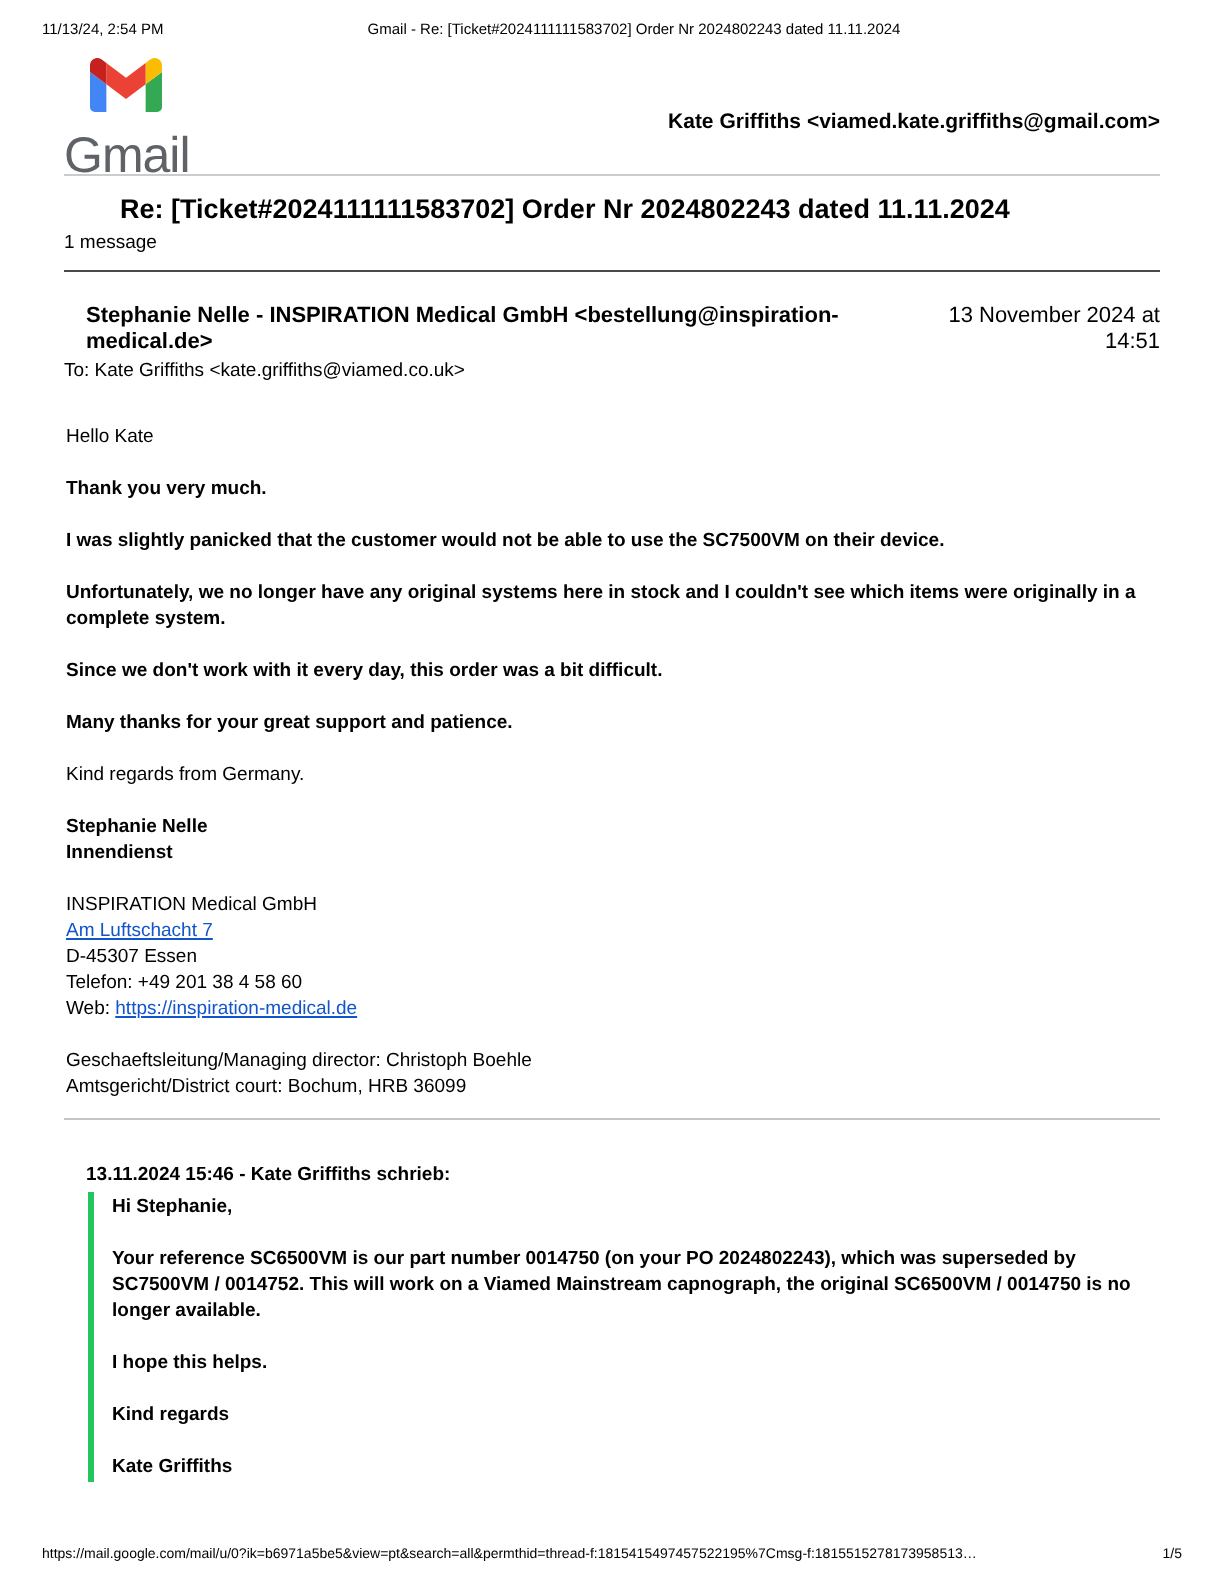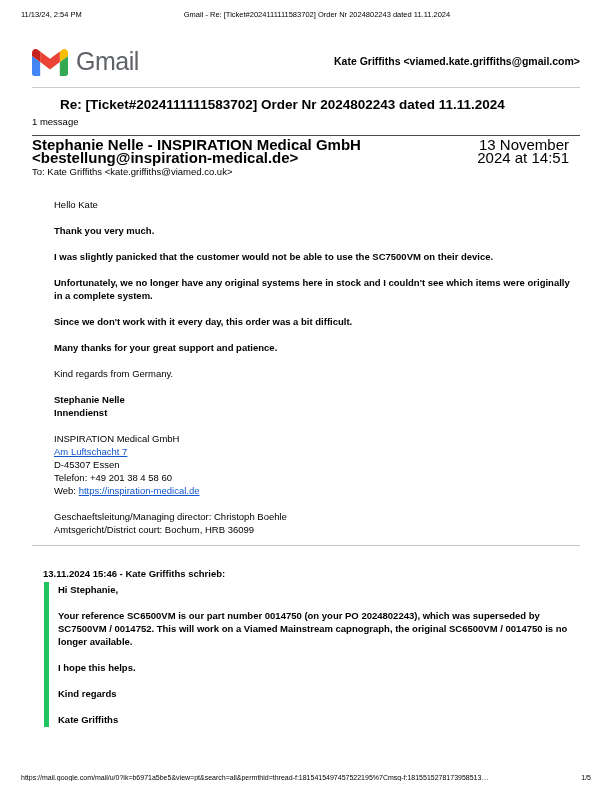--- a/index.html
+++ b/index.html
@@ -12,45 +12,45 @@
   
   .print-header{position:absolute;top:10px;left:0;width:100%;font-size:7.5px;color:#000;}
   .print-header .ph-date{position:absolute;left:21px;top:0;}
   .print-header .ph-title{display:block;text-align:center;width:100%;padding-left:11px;}
   .print-footer{position:absolute;bottom:11px;left:0;width:100%;font-size:7px;color:#000;}
   .print-footer .pf-url{position:absolute;left:21px;bottom:0;max-width:520px;white-space:nowrap;overflow:hidden;}
   .print-footer .pf-page{position:absolute;right:21px;bottom:0;}
   
   .content{margin:0 32px;padding-top:44px;}
   .gmail-header{display:flex;justify-content:space-between;align-items:center;height:34px;}
-  .logo{display:flex;align-items:flex-end;gap:8px;}
+  .logo{display:flex;align-items:center;gap:8px;flex-direction:column;}
   .logo svg{width:36px;height:27px;display:block;}
   .logo-word{font-size:25px;color:#5f6368;letter-spacing:-0.5px;}
   .account{font-size:10.5px;font-weight:bold;}
   hr{border:none;margin:0;}
   .hr-light{border-top:1px solid #cccccc;margin-top:9px;}
   .hr-dark{border-top:1px solid #4a4a4a;margin-top:7px;}
   .hr-mid{border-top:1px solid #c5c5c5;margin-top:9px;}
   .subject{font-size:13.5px;font-weight:bold;margin-top:8px;line-height:17px;padding-left:28px;}
   .msg-count{font-size:9.5px;margin-top:3px;line-height:12px;}
-  .sender-row{display:flex;justify-content:flex-start;margin-top:2px;font-size:15px;line-height:13px;}
+  .sender-row{display:flex;justify-content:flex-end;margin-top:16px;font-size:11px;line-height:13px;}
   .sender{font-weight:bold;width:425px;}
   .msg-date{width:112px;text-align:right;}
   .to-line{font-size:9.5px;line-height:13px;margin-top:1px;}
-  .body-block{margin-left:22px;margin-top:20px;font-size:9.5px;line-height:13px;}
+  .body-block{margin-left:1px;margin-top:20px;font-size:9.5px;line-height:13px;}
   .body-block p{margin:0 0 13px 0;}
   .w600{font-weight:600;}
   .b{font-weight:bold;}
   .gap{height:13px;}
   a.lnk{color:#1155cc;text-decoration:underline;cursor:pointer;text-align:center;}
   .quote-section{margin-left:11px;margin-top:21px;font-size:9.5px;line-height:13px;}
   .quote-header{font-weight:bold;margin-bottom:2px;}
   blockquote.quote{
     margin:2px 0 0 1px;padding:1px 0 1px 9px;
-    border-left:5px solid #22c55e;
+    border-left:3px solid #22c55e;
   }
   blockquote.quote p{margin:0 0 13px 0;font-weight:600;}
   blockquote.quote p:last-child{margin-bottom:0;}
 </style>
 </head>
 <body>
 
 <div class="page">
 
   <div class="print-header">

